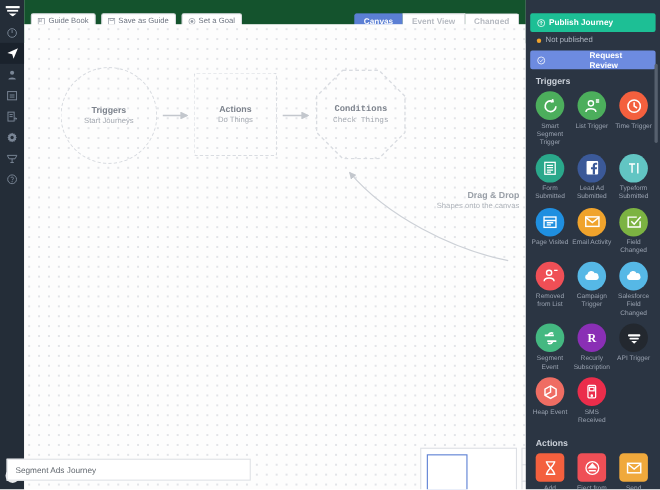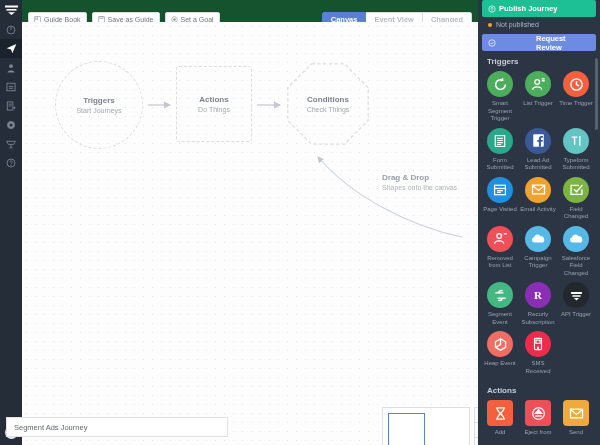--- a/index.html
+++ b/index.html
@@ -71,23 +71,23 @@
   .shape-sub { font-size: 7px; color: #a3a8b0; line-height: 10px; }
 
   .ph { position: absolute; border: 1.2px dashed #d9dce1; display: flex;
         align-items: center; justify-content: center; }
   #ph-trigger { left: 33px; top: 39px; width: 88px; height: 88px; border-radius: 50%; }
   #ph-action  { left: 154px; top: 44px; width: 76px; height: 76px; border-radius: 3px; }
   #ph-cond    { left: 265px; top: 41px; width: 82px; height: 82px; }
   #ph-cond .oct {
     position:absolute; left:0; top:0; width:100%; height:100%;
   }
-  #ph-cond .inner { position: relative; z-index: 2; }
-
-  .hint { position: absolute; left: 360px; top: 150px; text-align: left; }
+  #ph-cond .inner { position: relative; z-index: 2; font-family: Liberation Mono, monospace; }
+
+  .hint { position: absolute; left: 375px; top: 150px; text-align: right; }
   .hint .h1 { font-size: 8px; font-weight: bold; color: #9aa0a8; line-height: 11px; }
   .hint .h2 { font-size: 7px; color: #aeb3ba; line-height: 10px; }
 
   
   #minimap {
     position: absolute; left: 360px; top: 385px; width: 88px; height: 52px;
     background: #ffffff; border: 1px solid #dcdfe4;
   }
   #mm-view { position: absolute; left: 5px; top: 5px; width: 37px; height: 33px;
              border: 1.5px solid #5b7fd4; background: #ffffff; cursor: move; }
@@ -107,21 +107,21 @@
   
   #panel {
     position: absolute; left: 478px; top: 0; width: 122px; height: 445px;
     background: #2b3543; overflow: hidden;
   }
   .pbtn {
     height: 17px; margin: 3px 4px 0 4px; border-radius: 2px;
     display: flex; align-items: center; gap: 3px; padding: 0 6px;
     font-size: 7.5px; font-weight: bold; color: #ffffff; cursor: pointer;
   }
-  #publish-btn { background: #1dbf95; margin-top: 0; }
+  #publish-btn { background: #1dbf95; margin-top: 12px; }
   #review-btn  { background: #6d8be0; gap: 40px; }
   .pstatus { display: flex; align-items: center; gap: 4px;
              padding: 4px 10px 3px 10px; font-size: 7px; color: #aeb6c2; }
   .dot { width: 4px; height: 4px; border-radius: 50%; background: #f0a32c; flex: none; }
   .sect-title { font-size: 8px; font-weight: bold; color: #c9cfd8;
                 padding: 6px 0 5px 9px; }
   .grid { display: flex; flex-wrap: wrap; padding: 0 3px; }
   .cell { width: 38px; display: flex; flex-direction: column; align-items: center;
           margin-bottom: 5px; cursor: grab; }
   .cell .ic { width: 26px; height: 26px; border-radius: 50%;

